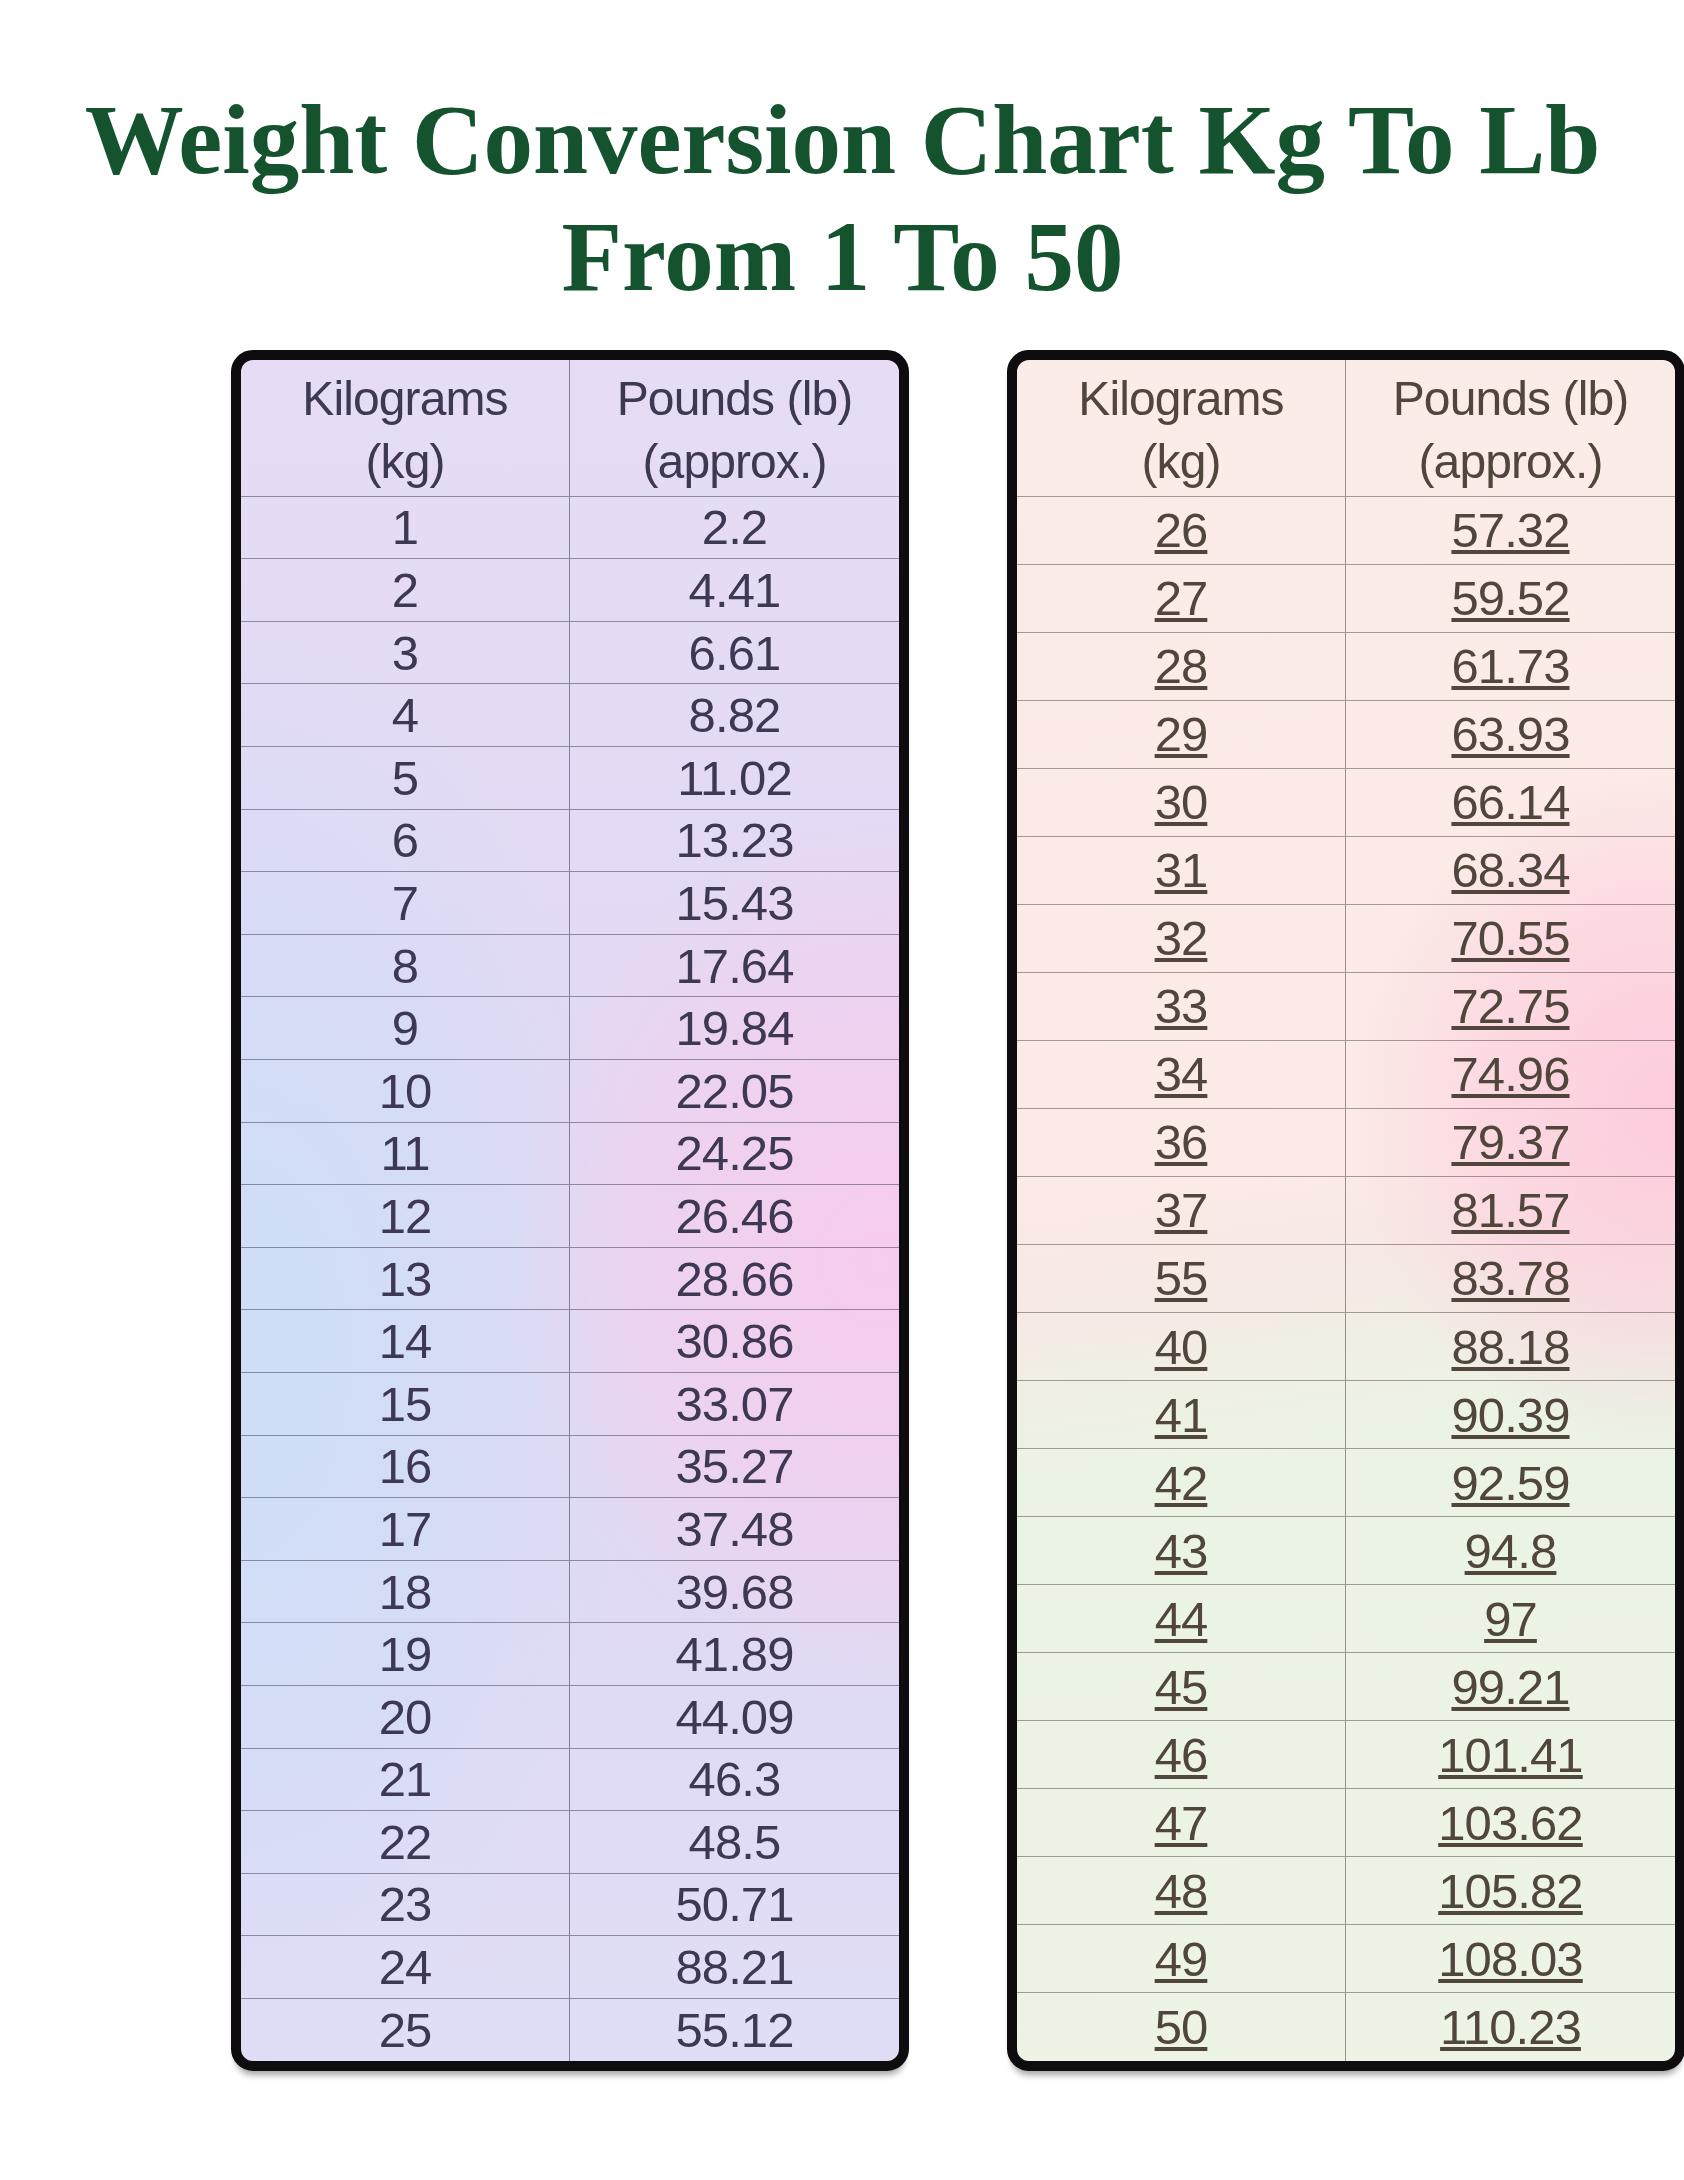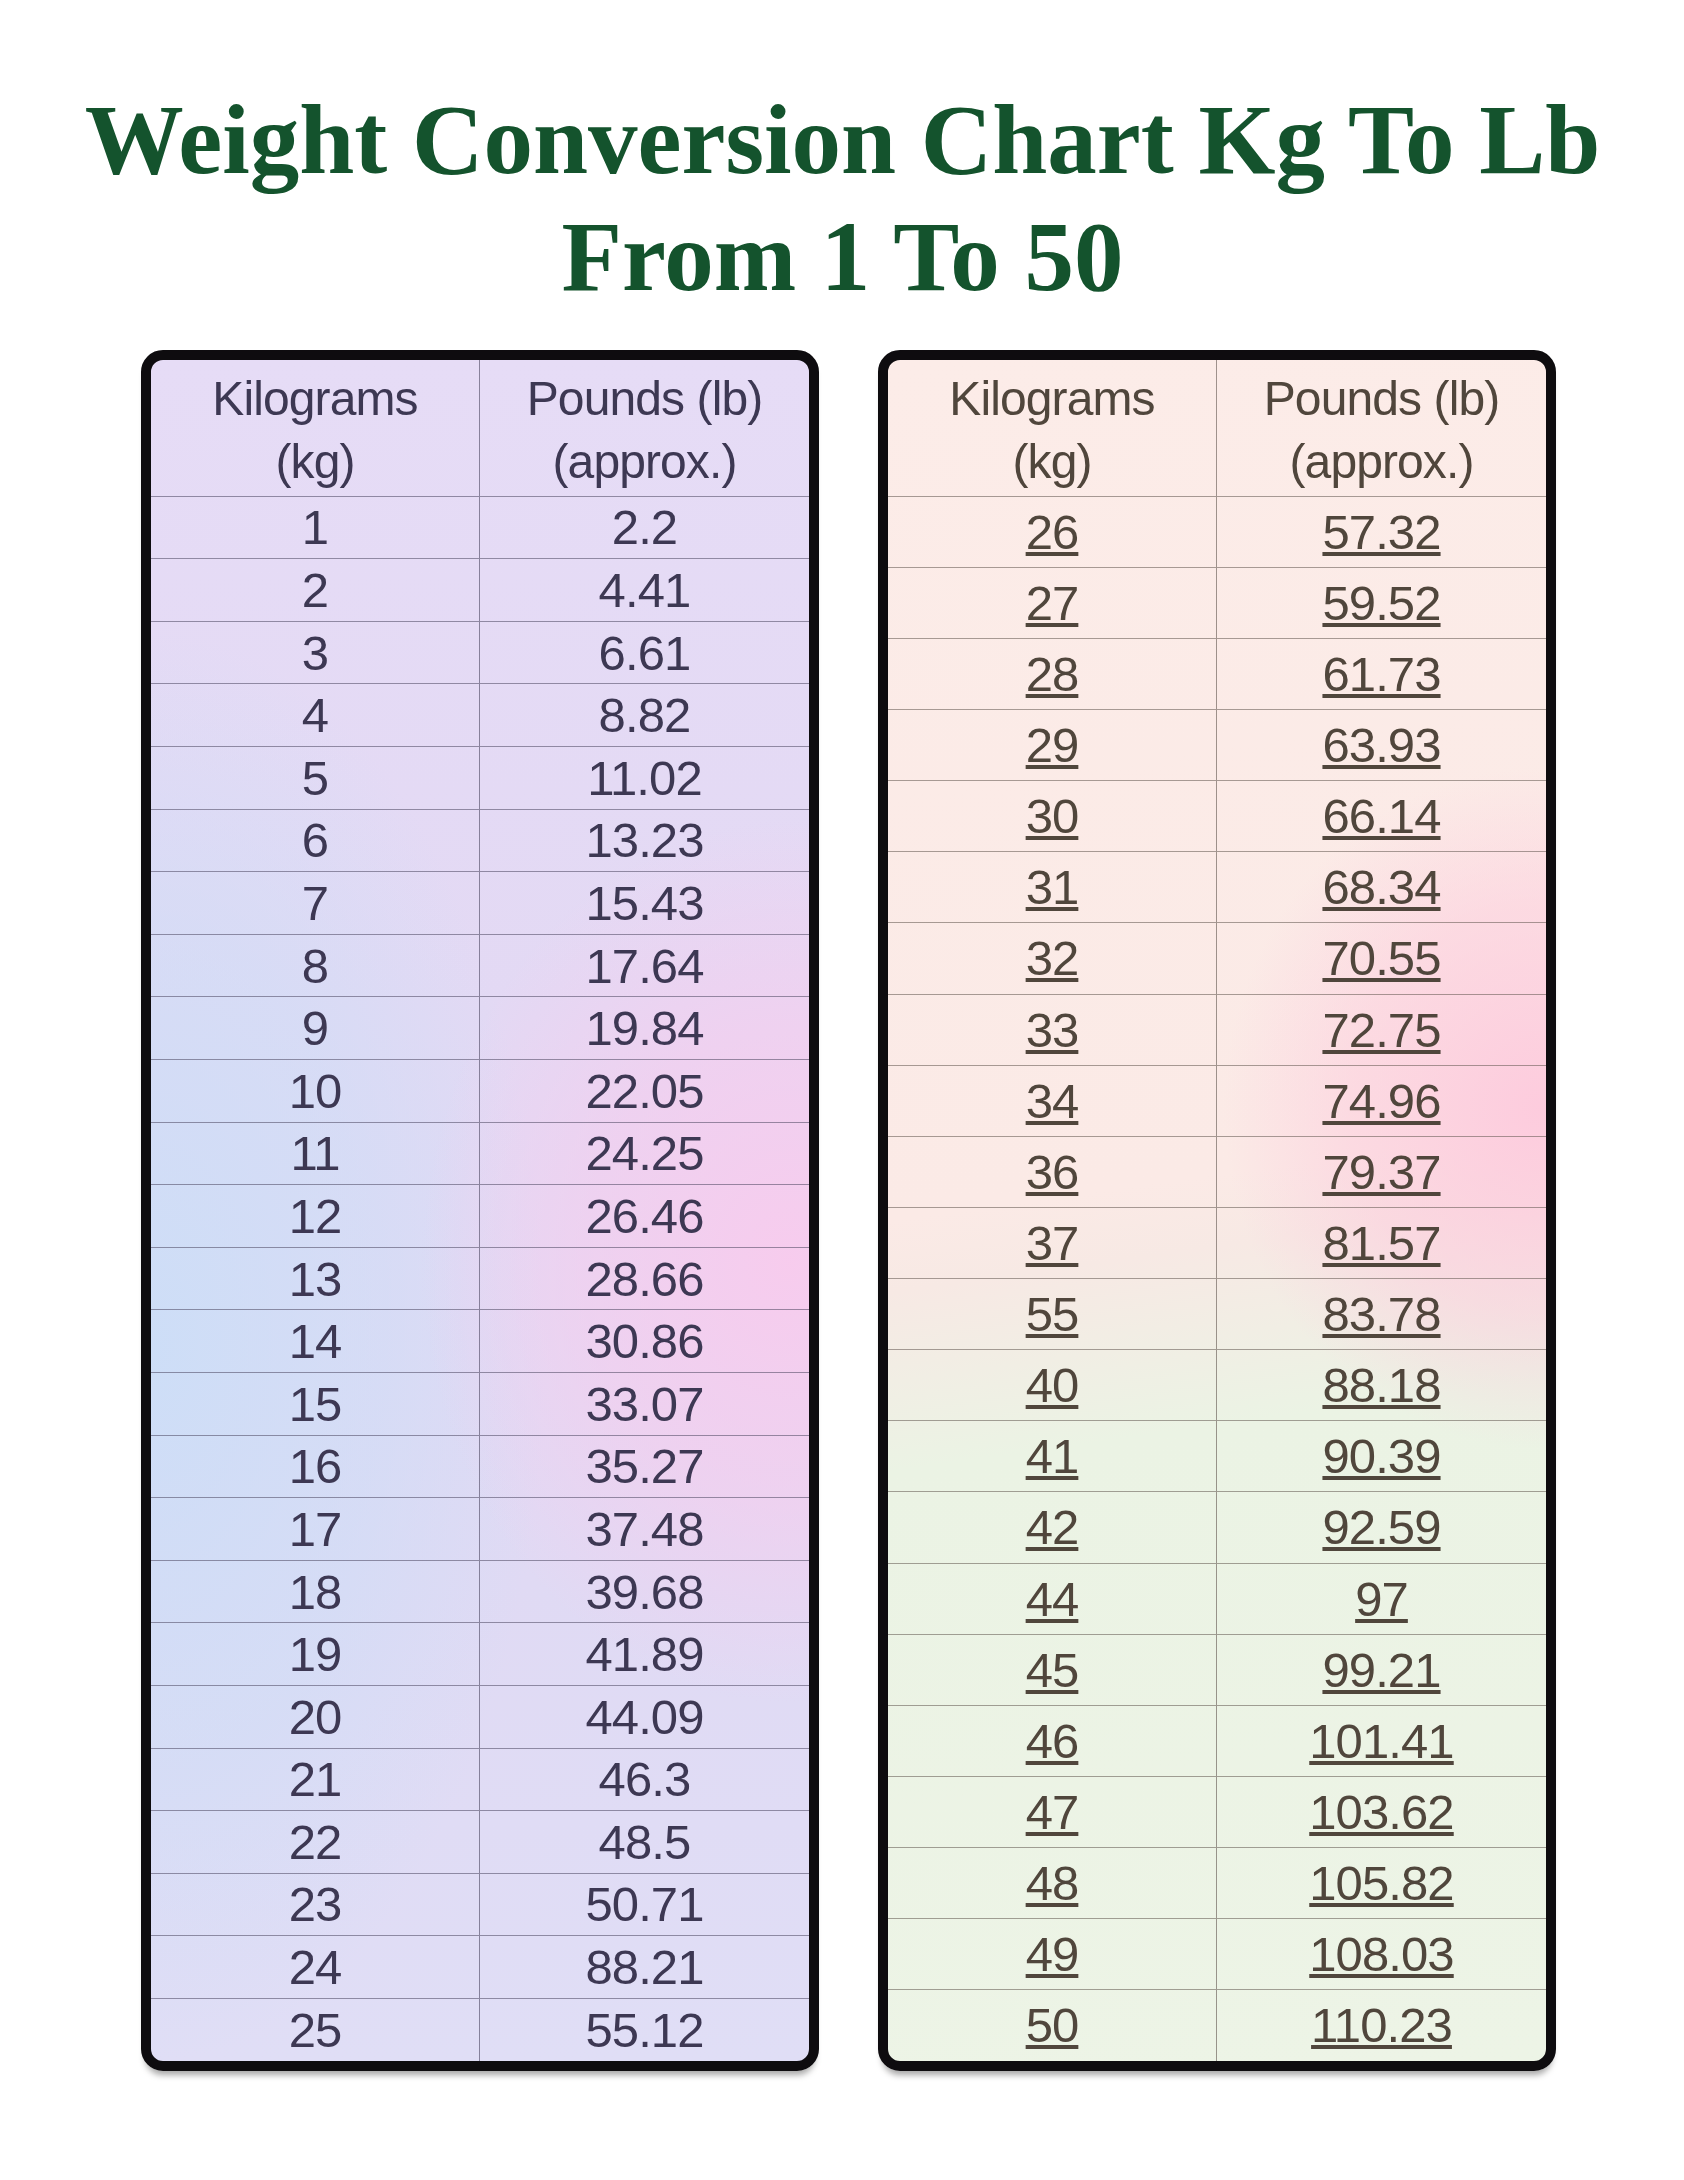--- a/index.html
+++ b/index.html
@@ -18,22 +18,22 @@
     font-weight: 700;
     font-size: 99px;
     line-height: 1.18;
     color: #14532d;
     letter-spacing: 0px;
   }
   .title-line { display: block; }
 
   .tables {
     display: flex;
-    justify-content: center;
-    gap: 59px;
+    justify-content: flex-end;
+    gap: 98px;
     margin-top: 34px;
     margin-left: 12px;
   }
 
   table.conv-table {
     width: 678px;
     height: 1721px;
     border: 10.2px solid #0e0c0f;
     border-radius: 22px;
     border-collapse: separate;
@@ -286,20 +286,24 @@
           </tr>
           <tr>
             <td>41</td>
             <td>90.39</td>
           </tr>
           <tr>
             <td>42</td>
             <td>92.59</td>
           </tr>
           <tr>
+            <td>43</td>
+            <td>94.8</td>
+          </tr>
+          <tr>
             <td>44</td>
             <td>97</td>
           </tr>
           <tr>
             <td>45</td>
             <td>99.21</td>
           </tr>
           <tr>
             <td>46</td>
             <td>101.41</td>

